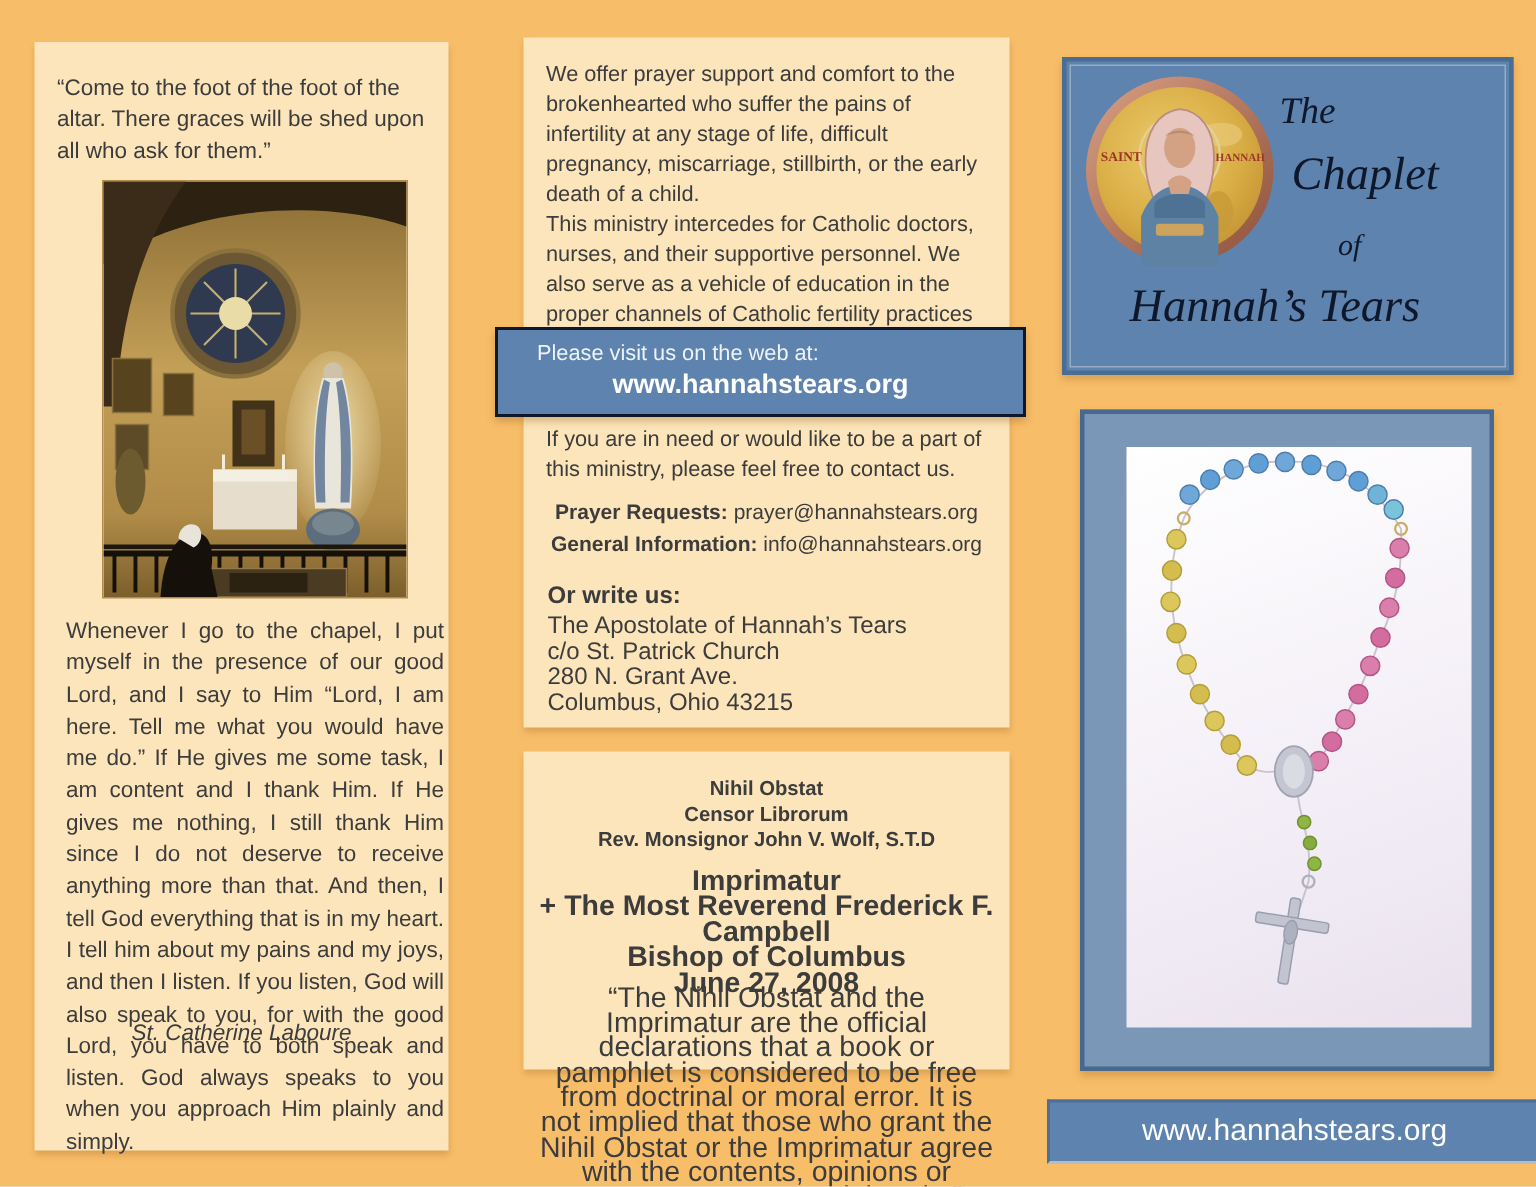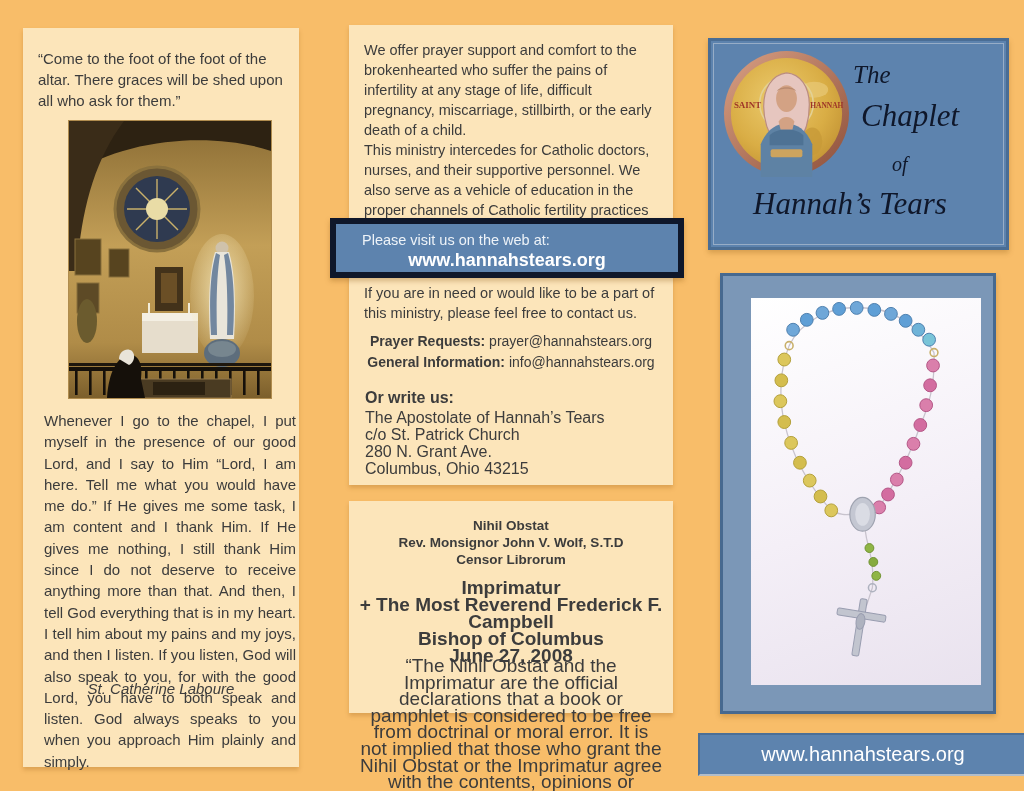--- a/index.html
+++ b/index.html
@@ -15,21 +15,21 @@
   .chapel{position:absolute;left:45px;top:92px;width:202px;height:277px;border:1px solid #b08c4e;}
   .lp-reflection{position:absolute;left:21px;top:382px;width:252px;
     text-align:justify;font-size:15px;line-height:1.42;}
   .lp-attrib{position:absolute;left:0;top:652px;width:100%;text-align:center;
     font-style:italic;font-size:15px;}
   
   .mid-top{left:349px;top:25px;width:324px;height:460px;}
   .mission{position:absolute;left:15px;top:15px;right:9px;font-size:14.5px;line-height:1.38;}
   .mission p{margin:0;}
   .banner{position:absolute;left:330px;top:218px;width:354px;height:60px;z-index:5;
-    background:#5d83ae;border:6px solid #0f172a;box-sizing:border-box;
+    background:#5d83ae;border:2px solid #0f172a;box-sizing:border-box;
     box-shadow:0 3px 5px rgba(140,90,20,.35);}
   .banner-label{margin:8px 0 0 26px;font-size:14.5px;color:#eef3f8;}
   .banner-url{margin-top:2px;text-align:center;font-size:18px;font-weight:bold;color:#ffffff;}
   .contact-intro{position:absolute;left:15px;top:258px;right:12px;font-size:14.5px;line-height:1.4;}
   .contacts{position:absolute;left:0;top:306px;width:100%;text-align:center;
     font-size:14px;line-height:21px;}
   .write-us{position:absolute;left:16px;top:364px;width:100%;text-align:left;
     font-size:16px;line-height:17px;}
   .write-us .head{font-weight:bold;margin-bottom:3px;}
   .mid-bottom{left:349px;top:501px;width:324px;height:212px;}
@@ -162,22 +162,22 @@
   </div>
 
   <div class="banner">
     <div class="banner-label">Please visit us on the web at:</div>
     <div class="banner-url">www.hannahstears.org</div>
   </div>
 
   <div class="panel mid-bottom">
     <div class="nihil">
       <div>Nihil Obstat</div>
+      <div>Censor Librorum</div>
       <div>Rev. Monsignor John V. Wolf, S.T.D</div>
-      <div>Censor Librorum</div>
     </div>
     <div class="imprimatur">
       <div>Imprimatur</div>
       <div>+ The Most Reverend Frederick F. Campbell</div>
       <div>Bishop of Columbus</div>
       <div>June 27, 2008</div>
     </div>
     <div class="disclaimer">“The Nihil Obstat and the Imprimatur are the official declarations that a book or pamphlet is considered to be free from doctrinal or moral error.  It is not implied that those who grant the Nihil Obstat or the Imprimatur agree with the contents, opinions or statements expressed therein.”</div>
   </div>
 

